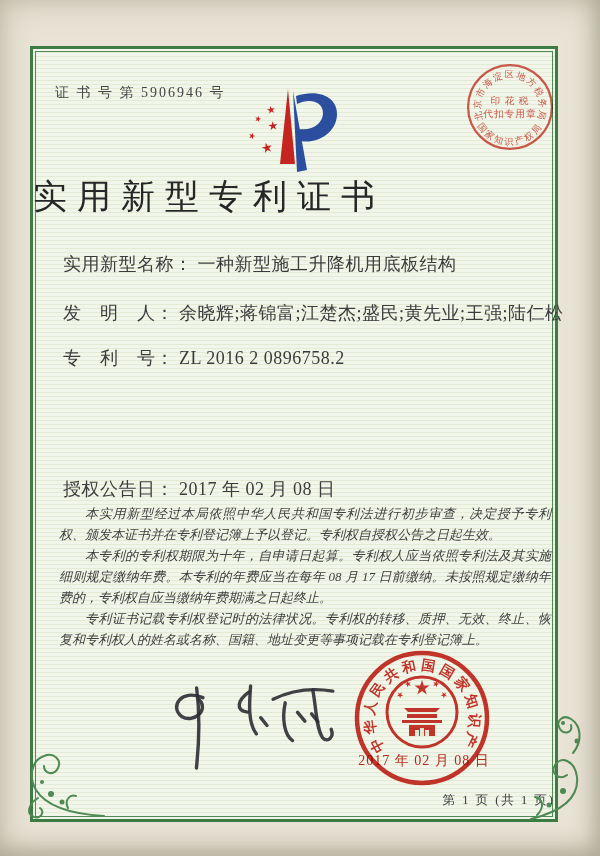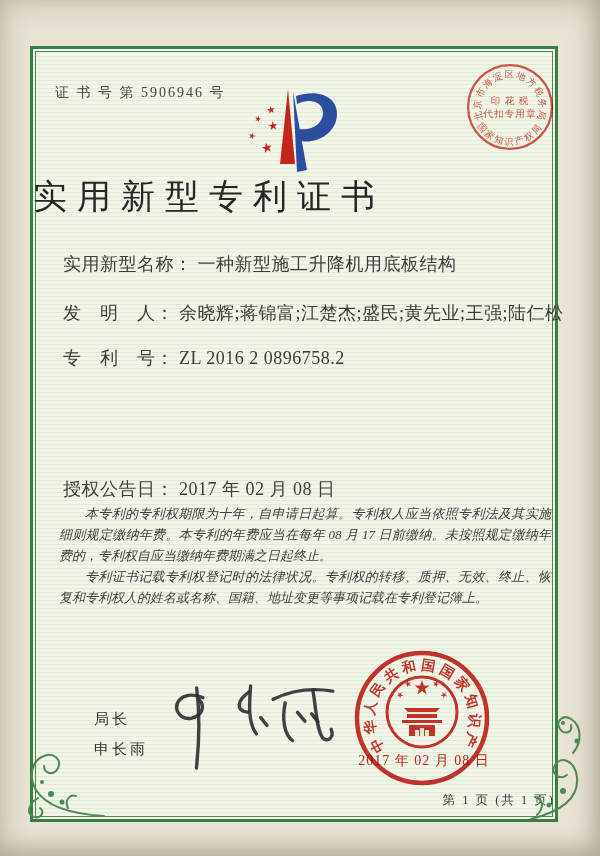--- a/index.html
+++ b/index.html
@@ -96,28 +96,25 @@
     <div class="field-row row-no">
       <span class="field-label">专　利　号：</span>
       <span>ZL 2016 2 0896758.2</span>
     </div>
     <div class="field-row row-grant">
       <span class="field-label">授权公告日：</span>
       <span>2017 年 02 月 08 日</span>
     </div>
 
     <div class="body-text">
+      <p>本实用新型经过本局依照中华人民共和国专利法进行初步审查，决定授予专利权、颁发本证书并在专利登记簿上予以登记。专利权自授权公告之日起生效。</p>
       <p>本专利的专利权期限为十年，自申请日起算。专利权人应当依照专利法及其实施细则规定缴纳年费。本专利的年费应当在每年 08 月 17 日前缴纳。未按照规定缴纳年费的，专利权自应当缴纳年费期满之日起终止。</p>
       <p>专利证书记载专利权登记时的法律状况。专利权的转移、质押、无效、终止、恢复和专利权人的姓名或名称、国籍、地址变更等事项记载在专利登记簿上。</p>
     </div>
 
-    <div class="signer">
-      <div>局长</div>
-      <div>申长雨</div>
-    </div>
 
     <svg class="signature-svg" width="180" height="95" viewBox="0 0 180 95">
       <g transform="rotate(-2 90 48)">
         <path class="sig-stroke" d="M42 18 C 20 8, 8 26, 20 36 C 32 44, 48 30, 38 20"></path>
         <path class="sig-stroke" d="M36 8 C 38 30, 37 60, 33 88"></path>
         <path class="sig-stroke" d="M88 14 C 76 22, 74 32, 86 34"></path>
         <path class="sig-stroke" d="M90 8 C 88 26, 86 44, 94 56"></path>
         <path class="sig-stroke" d="M99 40 l 6 8"></path>
         <path class="sig-stroke" d="M112 22 C 130 14, 152 12, 172 16"></path>
         <path class="sig-stroke" d="M124 26 C 120 42, 122 58, 130 64"></path>

